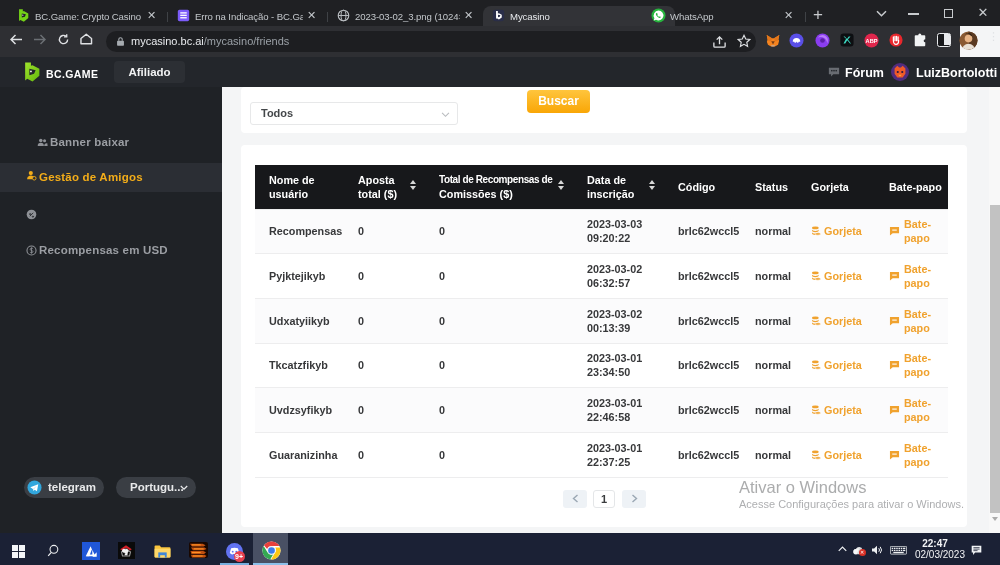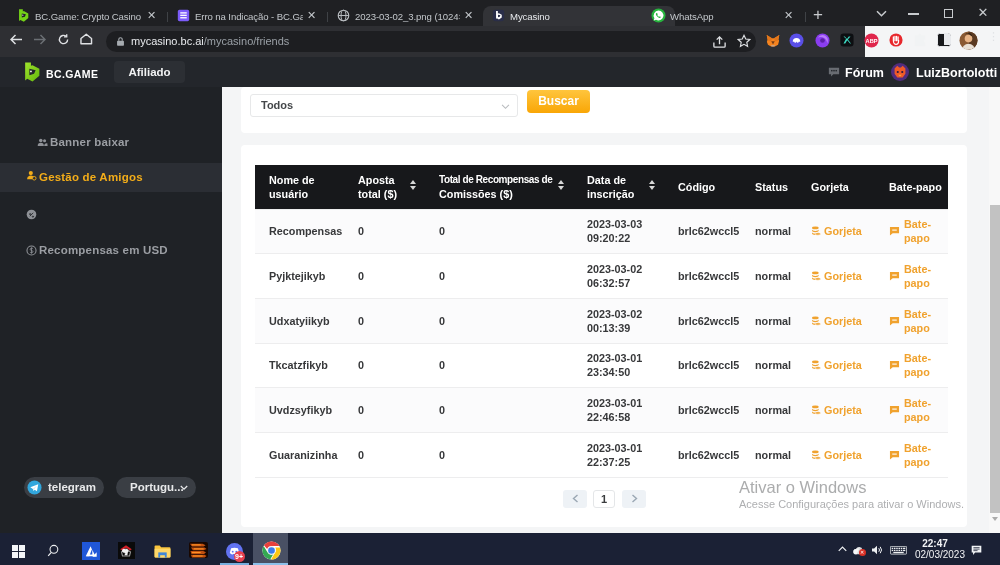--- a/index.html
+++ b/index.html
@@ -9,34 +9,34 @@
 
 
 #tabstrip{left:0;top:0;width:1000px;height:26px;background:#1f2023;}
 .tab{position:absolute;top:6px;height:20px;font-size:9.6px;color:#c3c7cb;letter-spacing:-0.1px;}
 .tab .fav{position:absolute;left:9px;top:3px;width:13px;height:13px;}
 .tab .ttl{position:absolute;left:27px;top:4.5px;right:23px;white-space:nowrap;overflow:hidden;}
 .tab .tx{position:absolute;right:8px;top:3px;width:13px;height:13px;color:#c3c7cb;font-size:11px;line-height:13px;text-align:center;}
 .tabsep{position:absolute;top:12px;width:1px;height:10px;background:#3f4246;}
 .activetab{background:#323337;border-radius:8px 8px 0 0;color:#e8eaed;}
 
-#toolbar{left:0;top:26px;width:865px;height:31px;background:#2e2f33;}
+#toolbar{left:0;top:26px;width:960px;height:31px;background:#2e2f33;}
 #omnibox{position:absolute;left:106px;top:4.5px;width:650px;height:21px;background:#1d1e21;border-radius:11px;color:#9aa0a6;font-size:12.5px;line-height:21px;}
 
 #bchead{left:0;top:57px;width:1000px;height:30px;background:#23262b;}
 
 #sidebar{left:0;top:87px;width:222px;height:446px;background:#1f2226;}
 .mitem{position:absolute;left:0;width:222px;height:30px;color:#9b9ea3;font-size:11.5px;font-weight:bold;line-height:30px;}
 .mitem .mic{position:absolute;left:26px;top:9.5px;width:11px;height:11px;}
 .mitem .mtx{position:absolute;left:39px;letter-spacing:0.2px;}
 .pill{position:absolute;height:21px;background:#3a3e44;border-radius:11px;color:#e8e9ea;font-size:11.5px;font-weight:bold;line-height:21px;}
 
 #content{left:222px;top:87px;width:767px;height:446px;background:#f4f5f6;}
 .card{position:absolute;background:#fff;border-radius:4px;}
-#selbox{position:absolute;left:9px;top:7px;width:268px;height:23px;border:1px solid #e7e8e9;border-radius:3px;background:#fff;color:#44474a;font-size:11px;font-weight:bold;line-height:21px;}
+#selbox{position:absolute;left:9px;top:15px;width:208px;height:23px;border:1px solid #e7e8e9;border-radius:3px;background:#fff;color:#44474a;font-size:11px;font-weight:bold;line-height:21px;}
 #buscar{position:absolute;left:286px;top:3px;width:63px;height:23px;border-radius:4px;background:linear-gradient(180deg,#ffc53d,#f9a606);color:#fff;font-size:12px;font-weight:bold;text-align:center;line-height:23px;}
 
 table{border-collapse:collapse;table-layout:fixed;width:693px;}
 th,td{padding:0 0 0 14px;text-align:left;vertical-align:middle;font-size:10.8px;font-weight:bold;}
 thead tr{background:#17181b;height:44px;}
 th{color:#fff;line-height:14px;position:relative;}
 tbody tr{height:44.7px;border-top:1px solid #ededee;}
 tbody tr:nth-child(odd){background:#fbfbfc;}
 tbody tr:nth-child(even){background:#fff;} table{border-bottom:1px solid #ededee;}
 td{color:#37383a;line-height:14px;}

